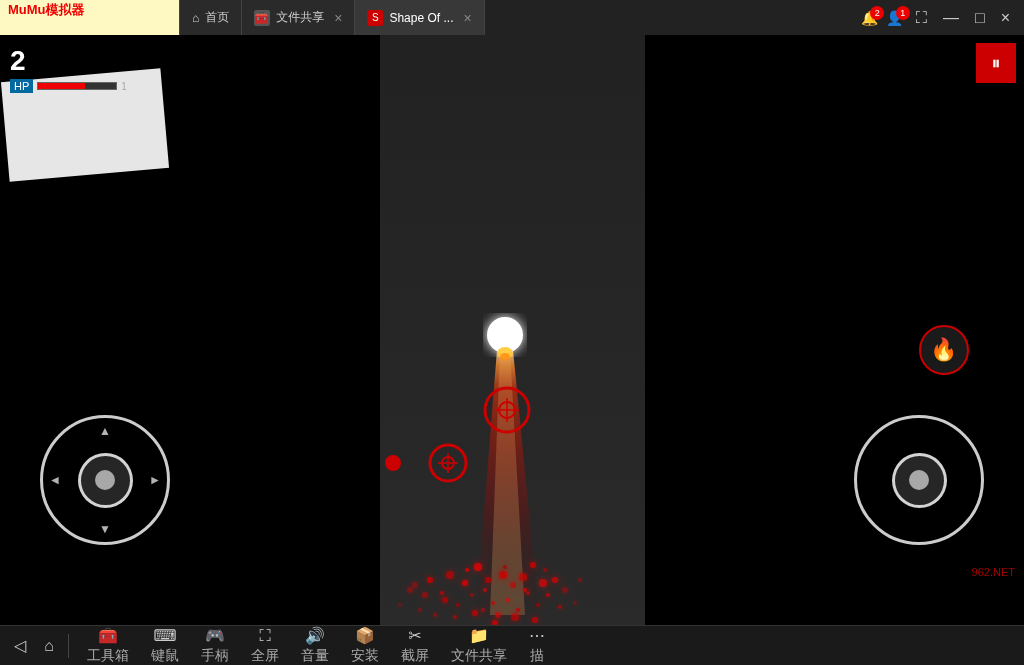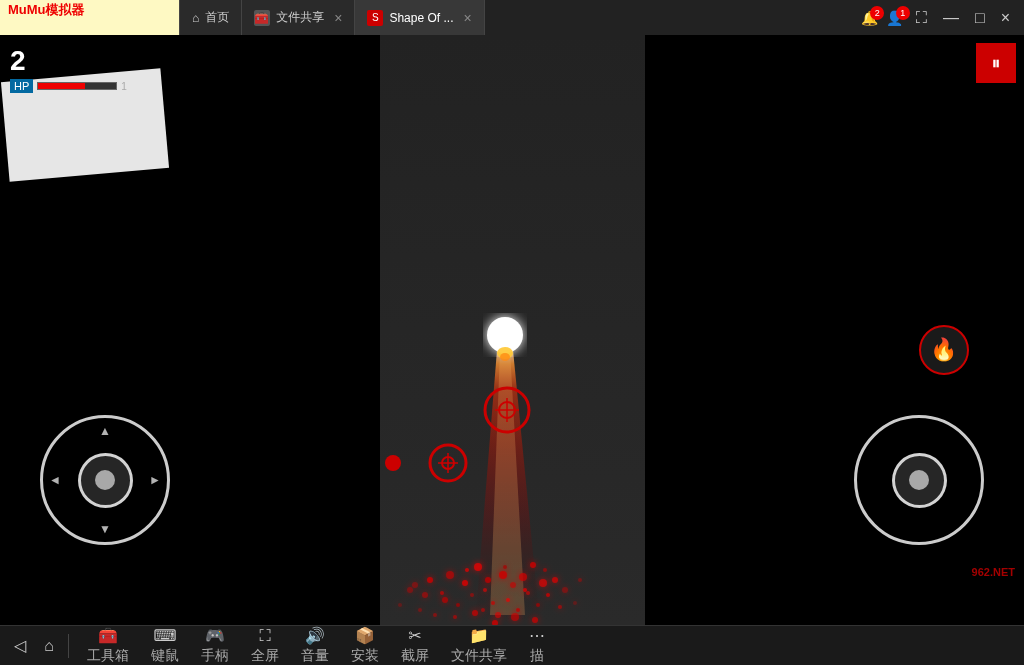--- a/index.html
+++ b/index.html
@@ -174,21 +174,21 @@
       display: flex; align-items: center; gap: 6px; padding: 0 8px;
     }
     .nav-btn { color: #ccc; font-size: 16px; cursor: pointer; padding: 4px 6px; }
 
     
     #watermark {
       position: absolute; bottom: 45px; right: 5px;
       z-index: 50; opacity: 0.8;
     }
     #watermark-text {
-      color: #c00; font-size: 11px; font-weight: bold;
+      color: #c00; font-size: 11px; font-weight: normal;
       background: rgba(0,0,0,0.5); padding: 2px 4px;
     }
 
     
     #game-svg {
       position: absolute; top: 0; left: 0; width: 1024px; height: 590px;
       pointer-events: none; z-index: 12;
     }
   </style>
 </head>

